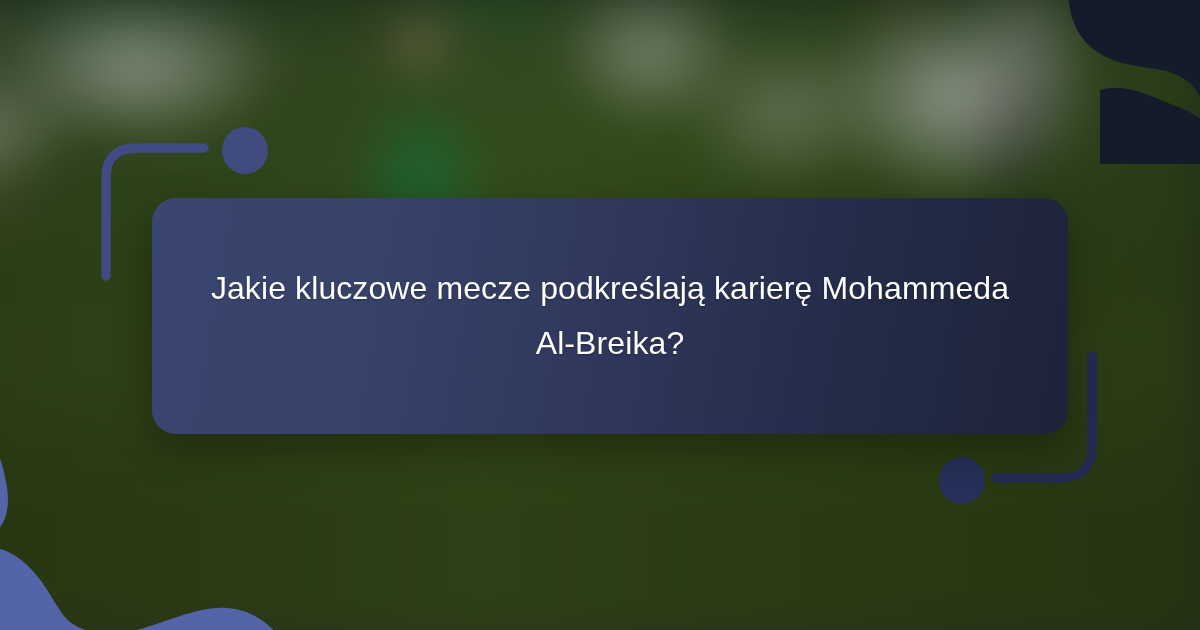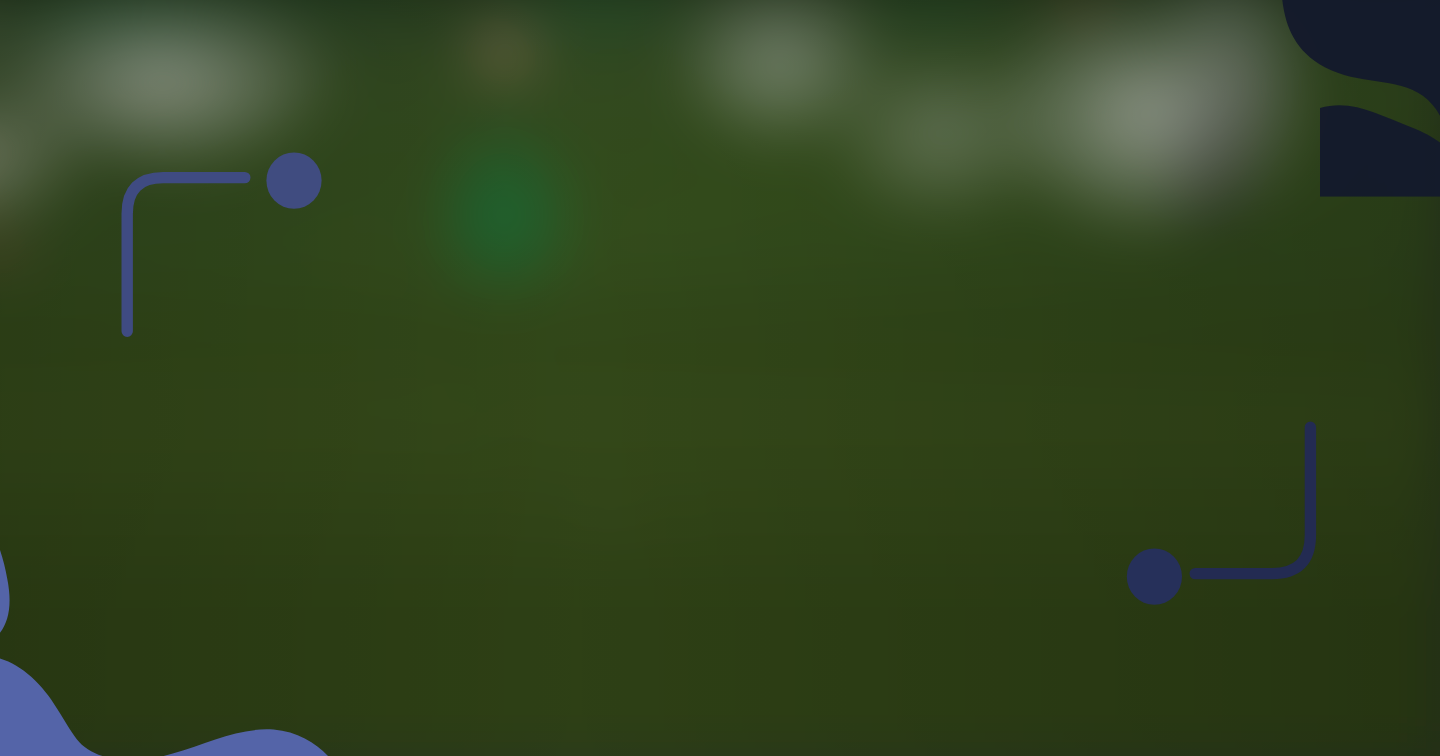--- a/index.html
+++ b/index.html
@@ -167,14 +167,17 @@
     <path d="M10,140 L10,42 Q10,12 40,12 L108,12" fill="none" stroke="#3f4b82" stroke-width="9.5" stroke-linecap="round" stroke-linejoin="round"></path>
   </svg>
 
   <svg class="deco-line deco-br" viewBox="0 0 130 140">
     <path d="M104,6 L104,96 Q104,128 72,128 L8,128" fill="none" stroke="#232b52" stroke-width="9.5" stroke-linecap="round" stroke-linejoin="round"></path>
   </svg>
 
   <div class="dot dot-tl"></div>
   <div class="dot dot-br"></div>
 
+  <div class="card">
+    <h1 class="card-title">Jakie kluczowe mecze podkreślają karierę Mohammeda Al-Breika?</h1>
+  </div>
 
 </div>
 
 </body></html>

